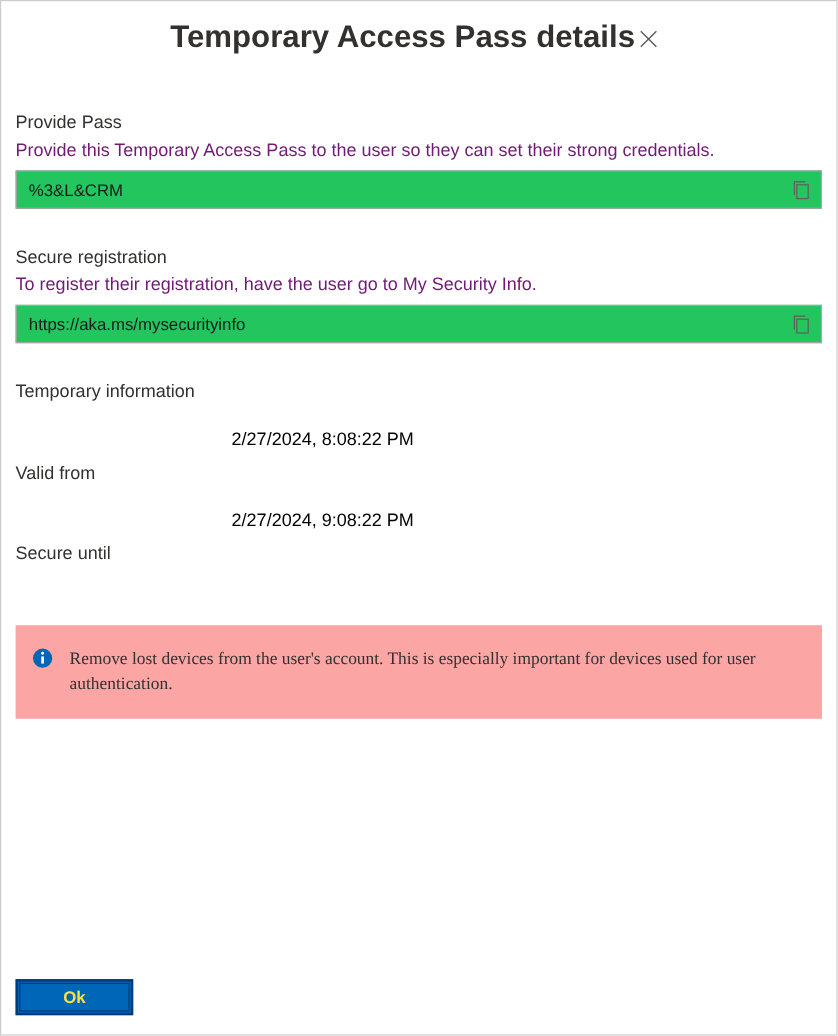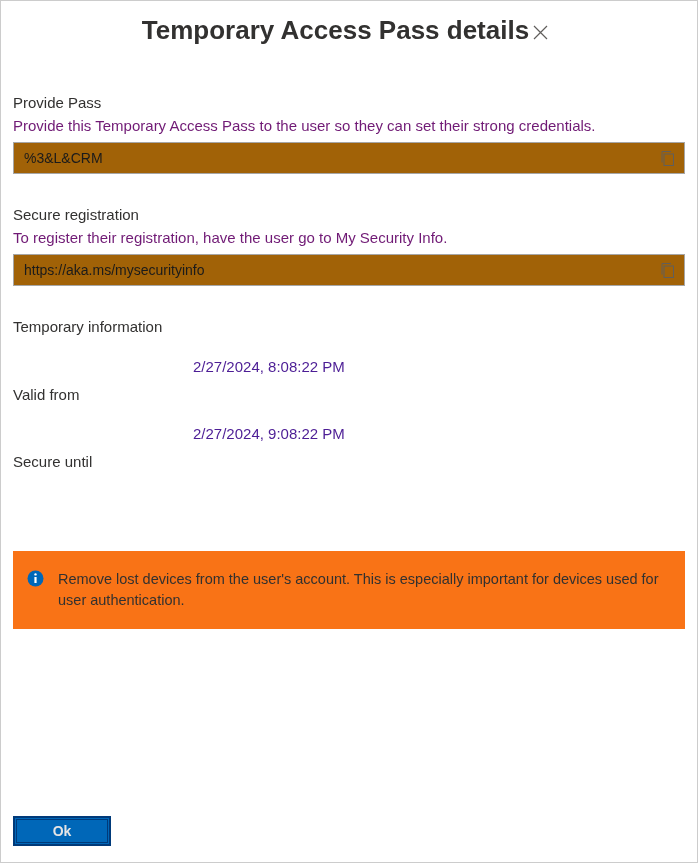--- a/index.html
+++ b/index.html
@@ -58,21 +58,21 @@
     }
     .section-desc {
       font-size: 15px;
       color: #701a75;
       margin-bottom: 8px;
     }
     .copy-field {
       display: flex;
       align-items: center;
       border: 1px solid #a6a6a6;
-      background: #a16207;
+      background: #22c55e;
       height: 32px;
     }
     .copy-field input {
       flex: 1;
       border: none;
       background: transparent;
       padding: 0 10px;
       font-size: 14px;
       color: #1b1b1b;
       outline: none;
@@ -95,44 +95,45 @@
       display: flex;
       padding: 11px 0;
       font-size: 15px;
     }
     .info-label {
       width: 180px;
       color: #323130;
       margin-top: 28px;
     }
     .info-value {
-      color: #4c1d95;
+      color: #000000;
     }
     .alert {
-      margin-top: 70px;
-      background: #f97316;
+      margin-top: 40px;
+      background: #fca5a5;
       padding: 18px 18px 18px 14px;
       display: flex;
       gap: 14px;
+      font-family: Liberation Serif, serif;
     }
     .alert-icon {
       flex-shrink: 0;
       margin-top: 1px;
     }
     .alert-text {
       font-size: 14.5px;
       line-height: 1.45;
       color: #323130;
     }
     .footer {
       padding: 10px 12px 16px;
     }
     .ok-btn {
       background: #0067b8;
-      color: #e5e5e5;
+      color: #fde047;
       border: 2px solid #003a7a;
       outline: 1px solid #003a7a;
       outline-offset: -4px;
       font-size: 14px;
       font-weight: 600;
       padding: 5px 0;
       width: 98px;
       cursor: pointer;
       font-family: inherit;
     }

